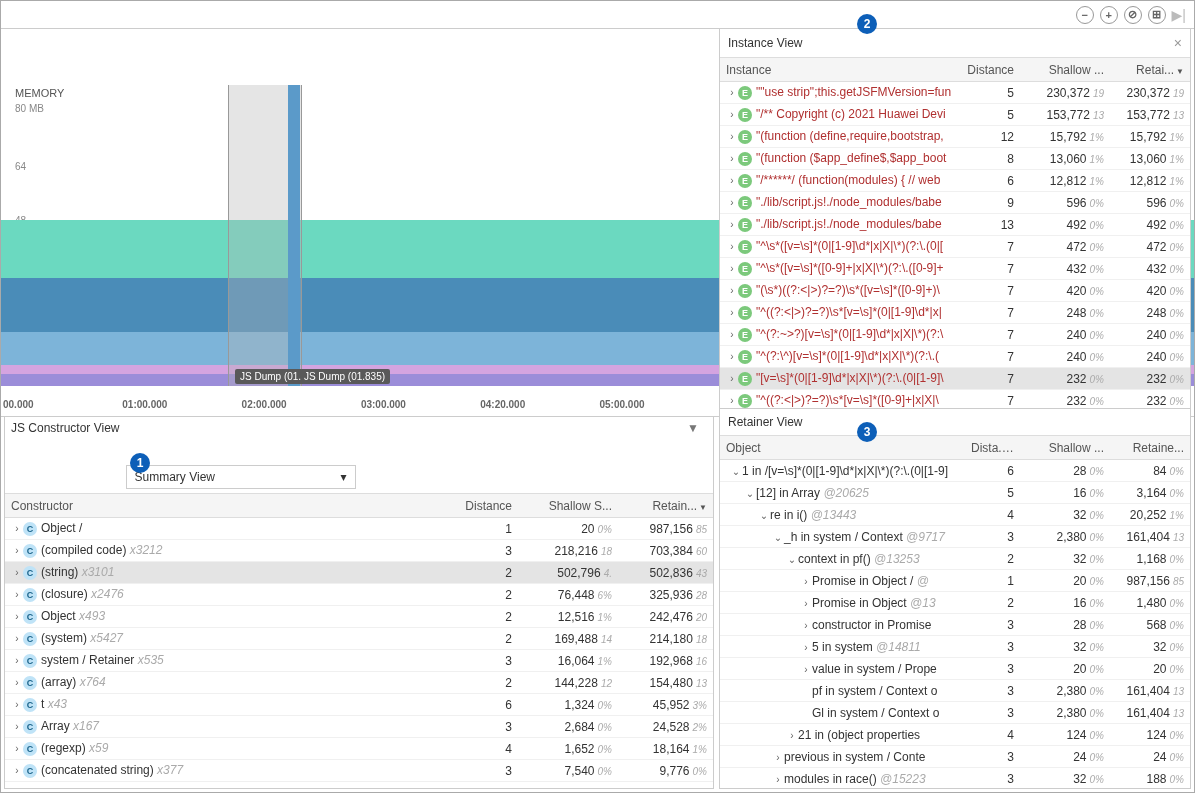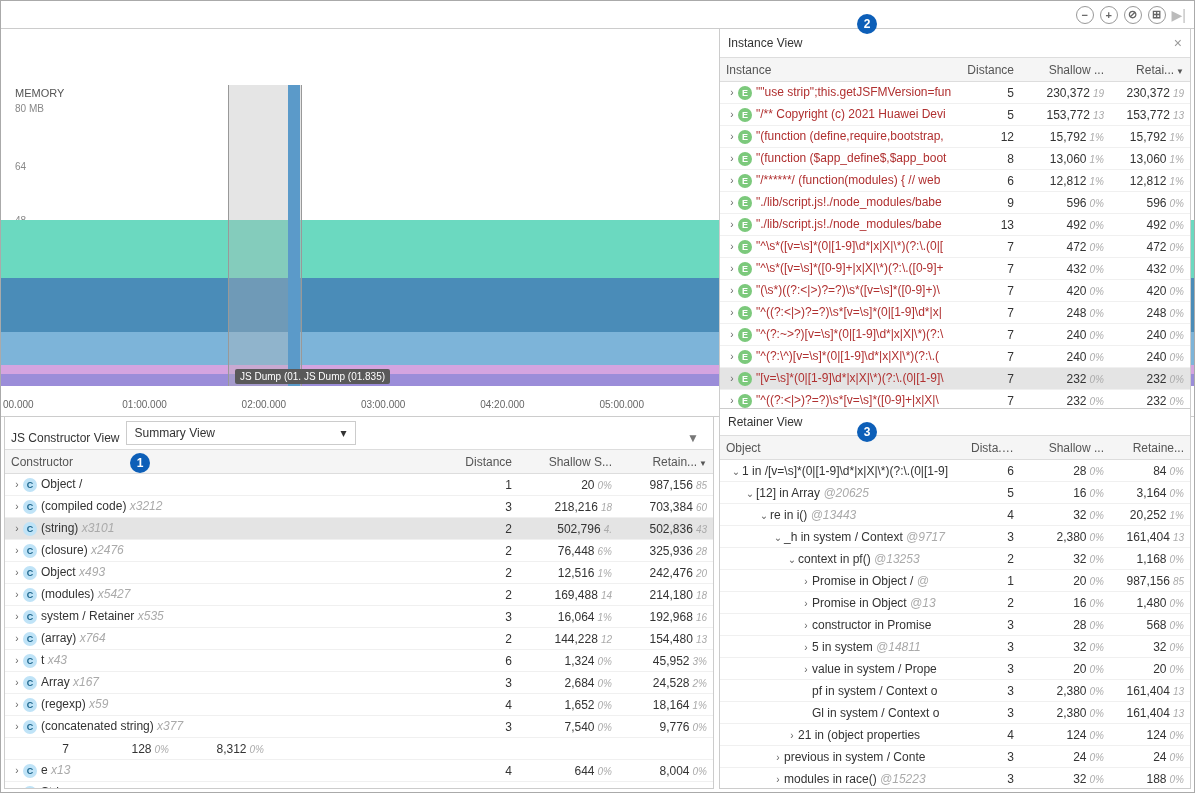--- a/index.html
+++ b/index.html
@@ -71,21 +71,21 @@
     background: #2b8dd4; left: 287px;
   }
   .dump-labels {
     position: absolute; bottom: 2px; left: 234px;
     background: #595959; color: #fff; font-size: 10px;
     padding: 2px 5px; border-radius: 2px;
     white-space: nowrap;
   }
   .xaxis {
     position:absolute; bottom: 6px; left:0; right:0;
-    display:flex; font-size:10px; color:#666;
+    display:flex; font-size:10px; color:#666;font-weight:bold;
   }
   .xaxis span { flex: 1; text-align: left; padding-left: 2px;}
 
   .right-panels {
     position: absolute; top: 28px; right: 4px; width: 472px; bottom: 4px;
     display: flex; flex-direction: column;
     background: #fff;
     border: 1px solid #ccc;
   }
   .panel-header {
@@ -103,26 +103,26 @@
     font-size:12px; font-weight:bold;
     z-index: 100;
   }
   .bottom-panel {
     position: absolute; top: 416px; left: 4px; width: 710px; bottom: 4px;
     border: 1px solid #ccc;
     display: flex; flex-direction: column;
     background:#fff;
   }
   .bp-header {
-    padding: 4px 6px; display: flex; align-items: flex-end; gap: 6px;
+    padding: 4px 6px; display: flex; align-items: flex-start; gap: 6px;
     border-bottom: 1px solid #ddd;
   }
   .select-like {
     border: 1px solid #ccc; padding: 4px 8px; width: 230px;
-    display: flex; justify-content: space-between; align-items: center;
+    display: flex; justify-content: space-between; align-items: center; margin-top: 44px;
   }
   .filter-icon { margin-left: auto; color:#777; padding: 0 8px; cursor:pointer; }
   .table-head, .row {
     display: flex; align-items: center;
     font-size: 12px;
     border-bottom: 1px solid #f0f0f0;
   }
   .table-head { background: #f5f5f5; color:#555; height: 24px; border-bottom: 1px solid #ddd;}
   .row { height: 22px; }
   .row.selected { background: #e4e4e4; }
@@ -237,21 +237,21 @@
         <div class="col num" style="width:100px">76,448<span class="pct">6%</span></div>
         <div class="col num" style="width:95px">325,936<span class="pct">28</span></div>
       </div>
       <div class="row">
         <div class="col" style="flex:1"><span class="carat">›</span><span class="bullet-c">C</span><span>Object</span> <span class="muted">x493</span></div>
         <div class="col num" style="width:70px">2</div>
         <div class="col num" style="width:100px">12,516<span class="pct">1%</span></div>
         <div class="col num" style="width:95px">242,476<span class="pct">20</span></div>
       </div>
       <div class="row">
-        <div class="col" style="flex:1"><span class="carat">›</span><span class="bullet-c">C</span><span>(modules)</span> <span class="muted">x5427</span></div>
+        <div class="col" style="flex:1"><span class="carat">›</span><span class="bullet-c">C</span><span>(system)</span> <span class="muted">x5427</span></div>
         <div class="col num" style="width:70px">2</div>
         <div class="col num" style="width:100px">169,488<span class="pct">14</span></div>
         <div class="col num" style="width:95px">214,180<span class="pct">18</span></div>
       </div>
       <div class="row">
         <div class="col" style="flex:1"><span class="carat">›</span><span class="bullet-c">C</span><span>system / Retainer</span> <span class="muted">x535</span></div>
         <div class="col num" style="width:70px">3</div>
         <div class="col num" style="width:100px">16,064<span class="pct">1%</span></div>
         <div class="col num" style="width:95px">192,968<span class="pct">16</span></div>
       </div>

